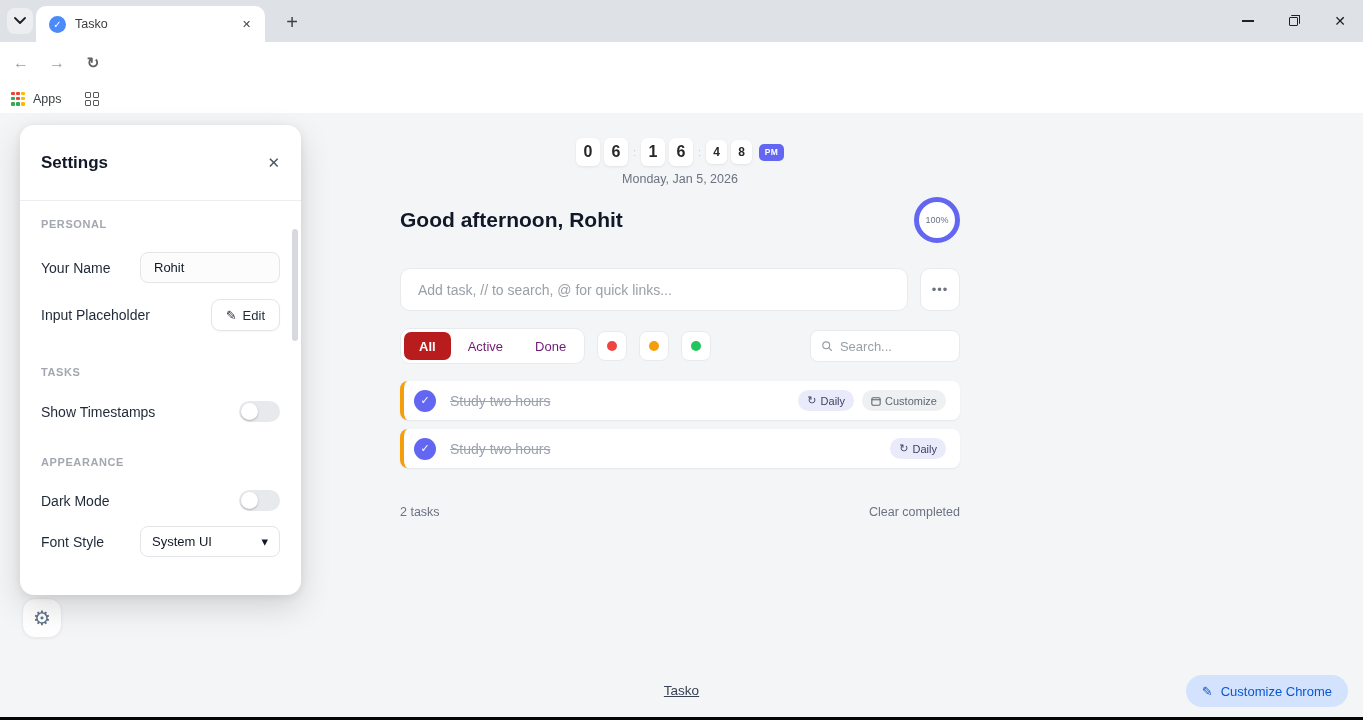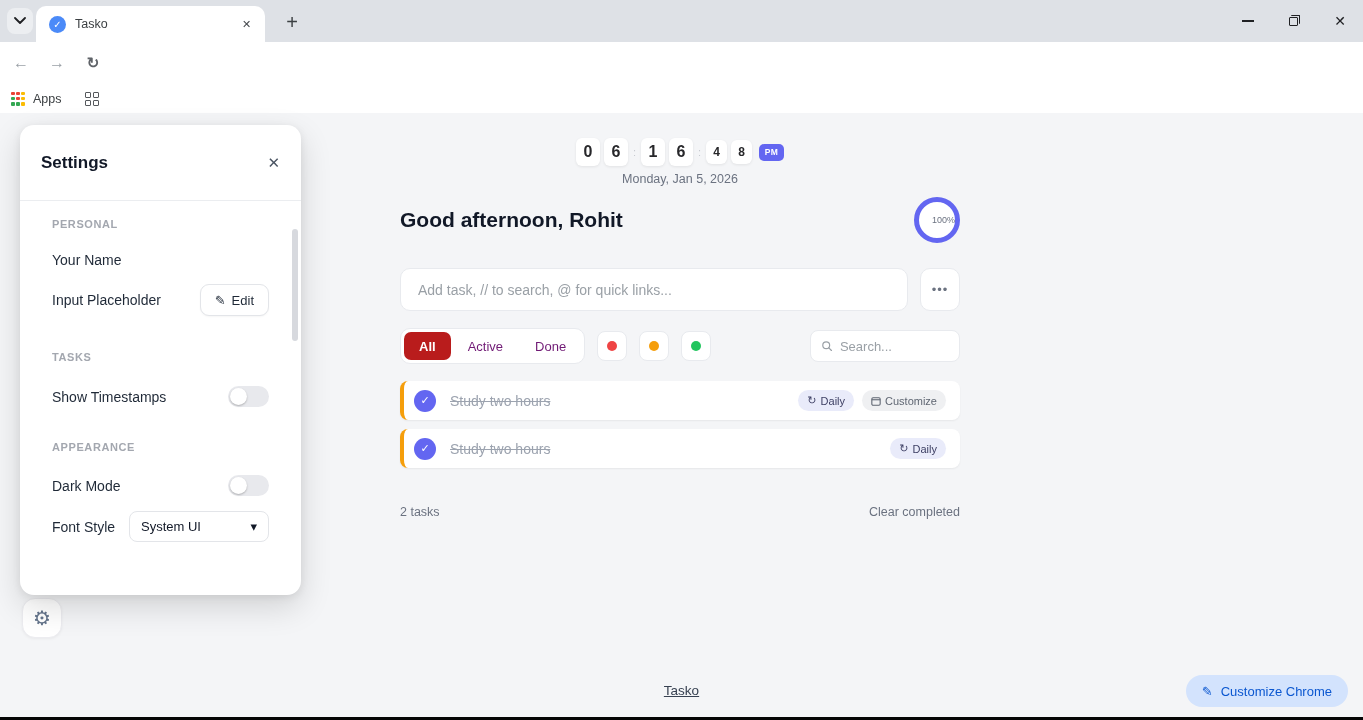--- a/index.html
+++ b/index.html
@@ -53,21 +53,21 @@
 
   .clock-row { position:absolute; left:0; top:25px; width:560px; display:flex; align-items:center; justify-content:center; gap:4px; }
   .digit-card { width:24px; height:28px; background:#fff; border-radius:6px; box-shadow:0 1px 3px rgba(0,0,0,.08); display:flex; align-items:center; justify-content:center; font-size:16px; font-weight:bold; color:#27272a; }
   .digit-card.small { width:21px; height:24px; font-size:12px; }
   .colon { color:#c7cad0; font-size:11px; margin:0 1px; }
   .ampm { width:25px; height:17px; background:#6366f1; border-radius:5px; color:#fff; font-size:8.5px; font-weight:bold; display:flex; align-items:center; justify-content:center; letter-spacing:.4px; margin-left:3px; }
   .date-line { position:absolute; left:0; top:59px; width:560px; text-align:center; font-size:12.5px; color:#6b7280; }
 
   .greet-row { position:absolute; left:0; top:84px; width:560px; height:46px; display:flex; align-items:center; justify-content:space-between; }
   .greeting { font-size:21px; font-weight:bold; color:#111827; }
-  .ring { width:46px; height:46px; border-radius:50%; border:5px solid #6366f1; background:#fff; display:flex; align-items:center; justify-content:flex-end; font-size:9px; color:#6b7280; }
+  .ring { width:46px; height:46px; border-radius:50%; border:5px solid #6366f1; background:#fff; display:flex; align-items:center; justify-content:center; font-size:9px; color:#6b7280; }
 
   .addtask-row { position:absolute; left:0; top:155px; width:560px; display:flex; gap:12px; }
   .addtask-input { flex:1; height:43px; background:#fff; border:1px solid #e8eaee; border-radius:10px; padding:0 17px; font-size:14px; color:#111827; font-family:"Liberation Sans", sans-serif; outline:none; }
   .addtask-input::placeholder { color:#9aa0a6; }
   .more-btn { width:40px; height:43px; background:#fff; border:1px solid #e8eaee; border-radius:10px; display:flex; align-items:center; justify-content:center; font-size:13px; color:#6b7280; letter-spacing:1px; }
 
   .filter-row { position:absolute; left:0; top:215px; width:560px; height:36px; display:flex; align-items:center; }
   .segmented { height:36px; background:#fff; border:1px solid #e8eaee; border-radius:10px; padding:3px; display:flex; gap:2px; }
   .seg-btn { height:28px; padding:0 15px; border-radius:7px; display:flex; align-items:center; font-size:13px; color:#701a75; }
   .seg-btn.active { background:#b91c1c; color:#fff; font-weight:bold; }
@@ -95,21 +95,21 @@
   .gear-btn { position:absolute; left:22px; top:485px; width:40px; height:40px; background:#fff; border:1px solid #ececf0; border-radius:13px; box-shadow:0 1px 3px rgba(0,0,0,.05); display:flex; align-items:center; justify-content:center; font-size:20px; color:#64748b; }
   .footer-link-wrap { position:absolute; left:0; top:568px; width:1363px; text-align:center; }
   .footer-link { font-size:13.5px; color:#374151; text-decoration:underline; }
   .customize-btn { position:absolute; right:15px; top:562px; height:32px; padding:0 16px; border-radius:16px; background:#d3e3fd; color:#0b57d0; font-size:13px; display:flex; align-items:center; gap:8px; }
 
   
   .settings { position:absolute; left:20px; top:125px; width:281px; height:470px; background:#fff; border-radius:14px; box-shadow:0 12px 32px rgba(0,0,0,.14), 0 2px 8px rgba(0,0,0,.08); z-index:5; }
   .settings-header { height:76px; display:flex; align-items:center; justify-content:space-between; padding:0 21px; border-bottom:1px solid #ebedf0; }
   .settings-title { font-size:17px; font-weight:bold; color:#111827; }
   .settings-close { font-size:15px; color:#4b5563; }
-  .settings-body { position:relative; padding:0 32px; height:409px; }
+  .settings-body { position:relative; padding:0 21px; height:409px; }
   .scroll-thumb { position:absolute; right:3px; top:11px; width:6px; height:112px; background:#d7d9de; border-radius:3px; }
   .sec-label { font-size:11px; font-weight:bold; letter-spacing:.6px; color:#a3a7af; }
   .set-row { display:flex; align-items:center; justify-content:space-between; }
   .set-label { font-size:14px; color:#1f2937; }
   .name-input { width:140px; height:31px; border:1px solid #e3e5e9; border-radius:8px; background:#fcfcfd; padding:0 13px; font-size:13px; color:#111827; outline:none; font-family:"Liberation Sans", sans-serif; }
   .edit-btn { height:32px; padding:0 14px; background:#fff; border:1px solid #e3e5e9; border-radius:9px; display:flex; align-items:center; gap:6px; font-size:13px; color:#1f2937; box-shadow:0 1px 2px rgba(0,0,0,.04); }
   .toggle { width:41px; height:21px; border-radius:11px; background:#e8e9ed; position:relative; }
   .toggle .knob { position:absolute; top:2px; left:2px; width:17px; height:17px; border-radius:50%; background:#fff; box-shadow:0 1px 2px rgba(0,0,0,.25); }
   .toggle.on { background:#6366f1; }
   .toggle.on .knob { left:auto; right:2px; }
@@ -290,20 +290,21 @@
   <div class="settings">
     <div class="settings-header">
       <span class="settings-title">Settings</span>
       <span class="settings-close">✕</span>
     </div>
     <div class="settings-body">
       <div class="scroll-thumb"></div>
       <div class="sec-label mt17">PERSONAL</div>
       <div class="set-row mt22">
         <span class="set-label">Your Name</span>
+        <input class="name-input" value="Rohit" style="">
       </div>
       <div class="set-row mt16">
         <span class="set-label">Input Placeholder</span>
         <span class="edit-btn">
             <span>✎</span>
             <span>Edit</span>
           </span>
       </div>
       <div class="sec-label mt35">TASKS</div>
       <div class="set-row mt23">

